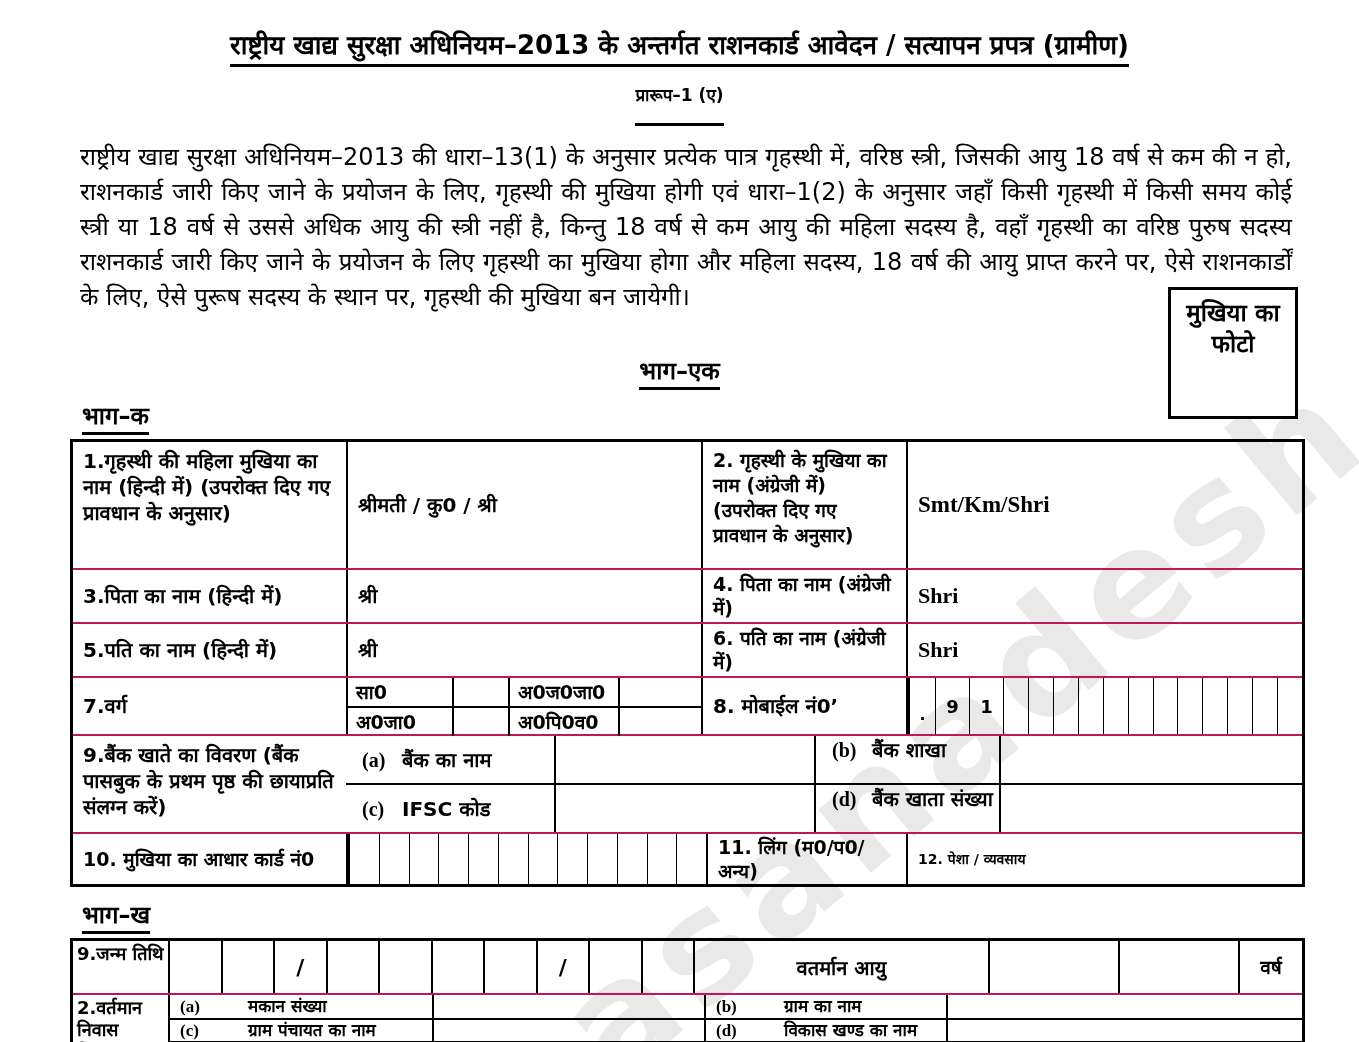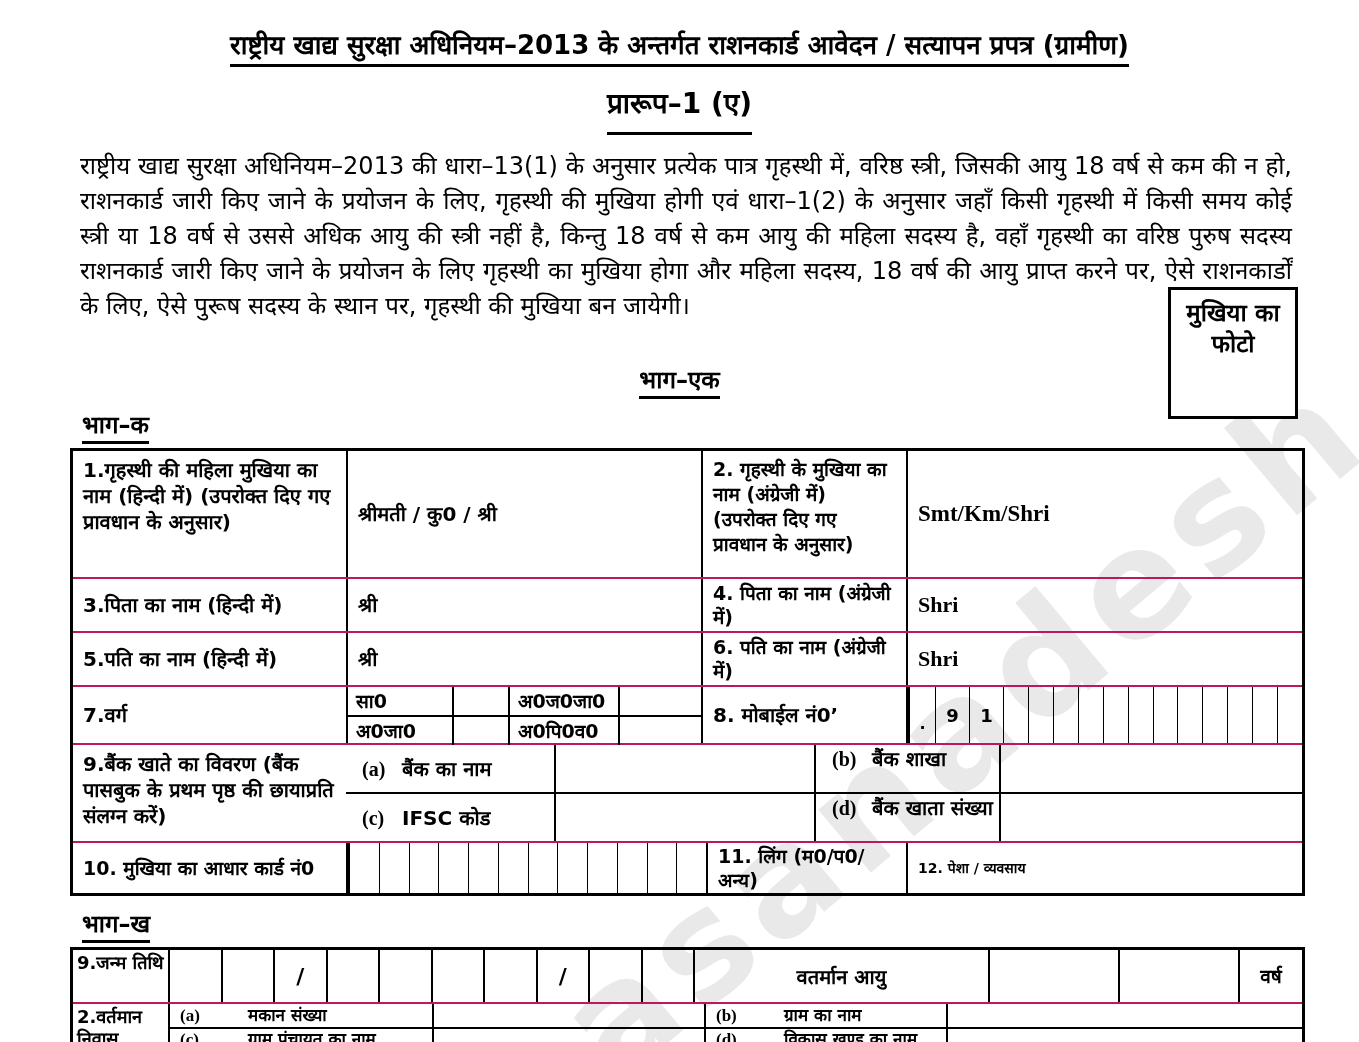--- a/index.html
+++ b/index.html
@@ -19,22 +19,22 @@
   }
   .content { position:relative; z-index:1; }
 
   .title-wrap { text-align:center; padding-top:26px; }
   .title {
     display:inline-block; font-size:26px; font-weight:bold;
     border-bottom:3px solid #000; padding-bottom:2px;
   }
   .formno-wrap { text-align:center; margin-top:16px; }
   .formno {
-    display:inline-block; font-size:28px; font-weight:bold;
-    border-bottom:3px solid #000; padding-bottom:11px;
+    display:inline-block; font-size:17px; font-weight:bold;
+    border-bottom:3px solid #000; padding-bottom:17px;
   }
 
   .intro {
     width:1212px; margin:14px auto 0 80px;
     font-size:24px; line-height:35px; text-align:justify;
   }
 
   .photo-box {
     position:absolute; left:1168px; top:287px; width:130px; height:132px;
     border:3px solid #000; text-align:center;

